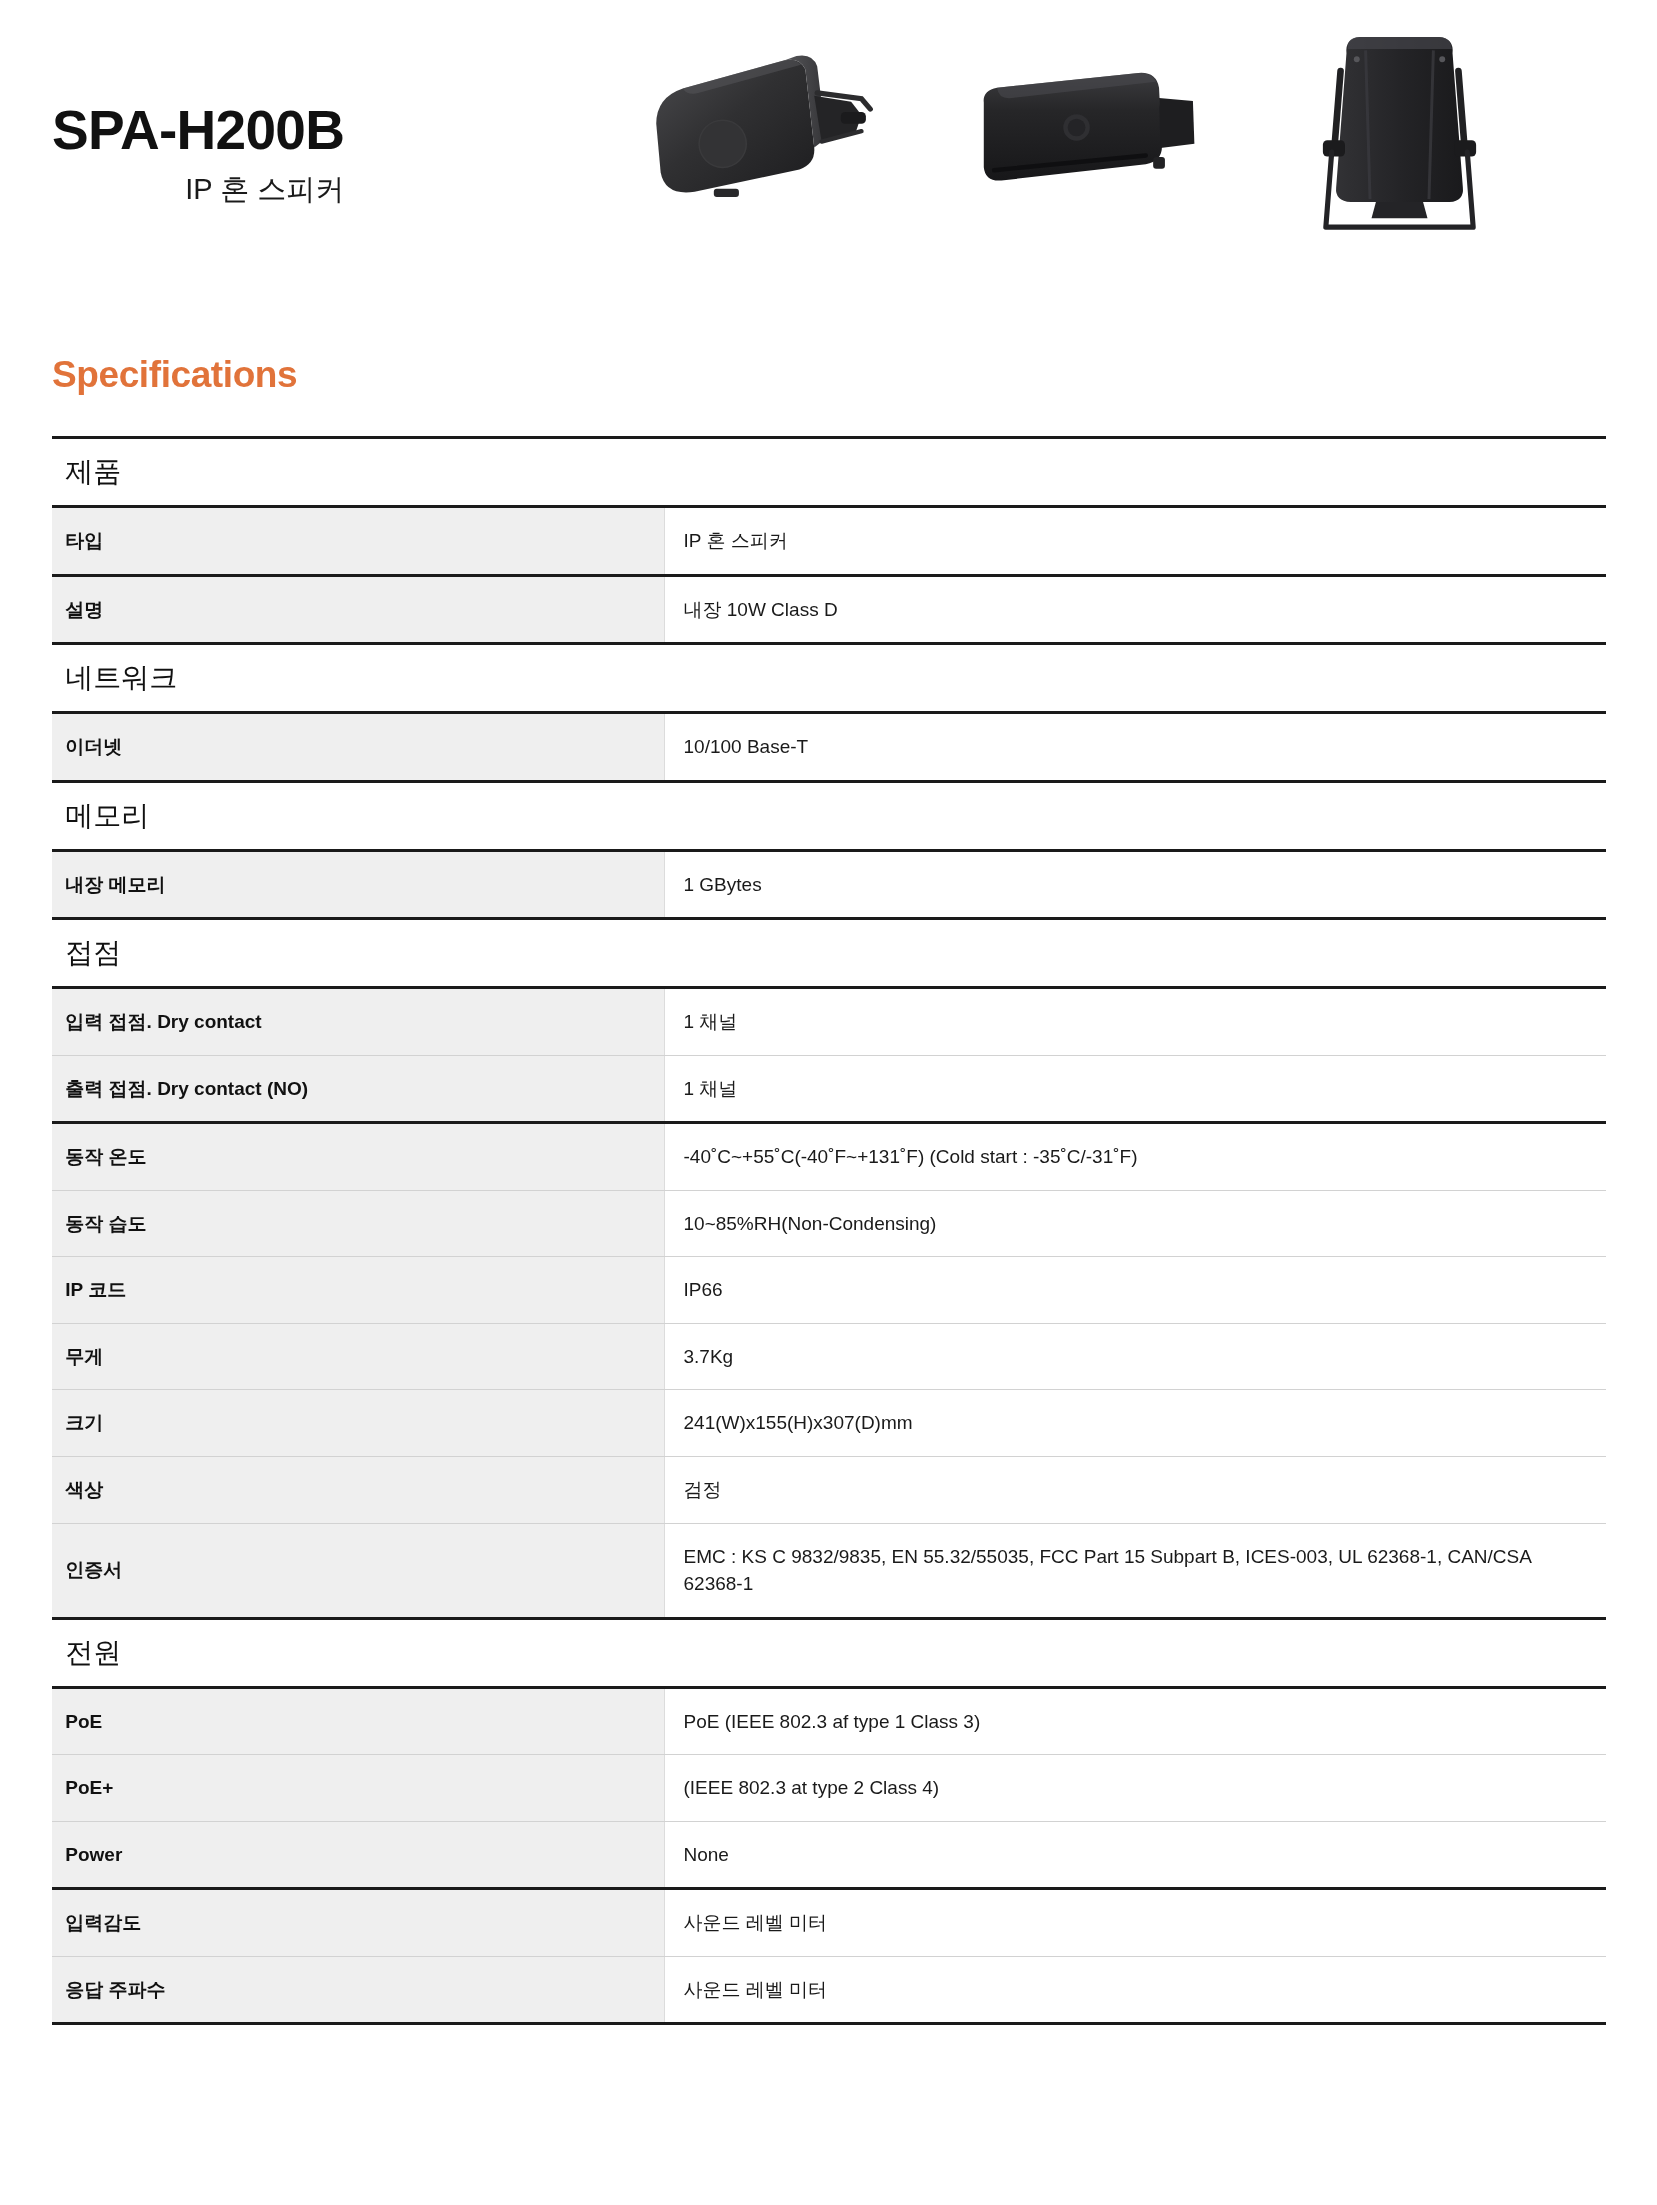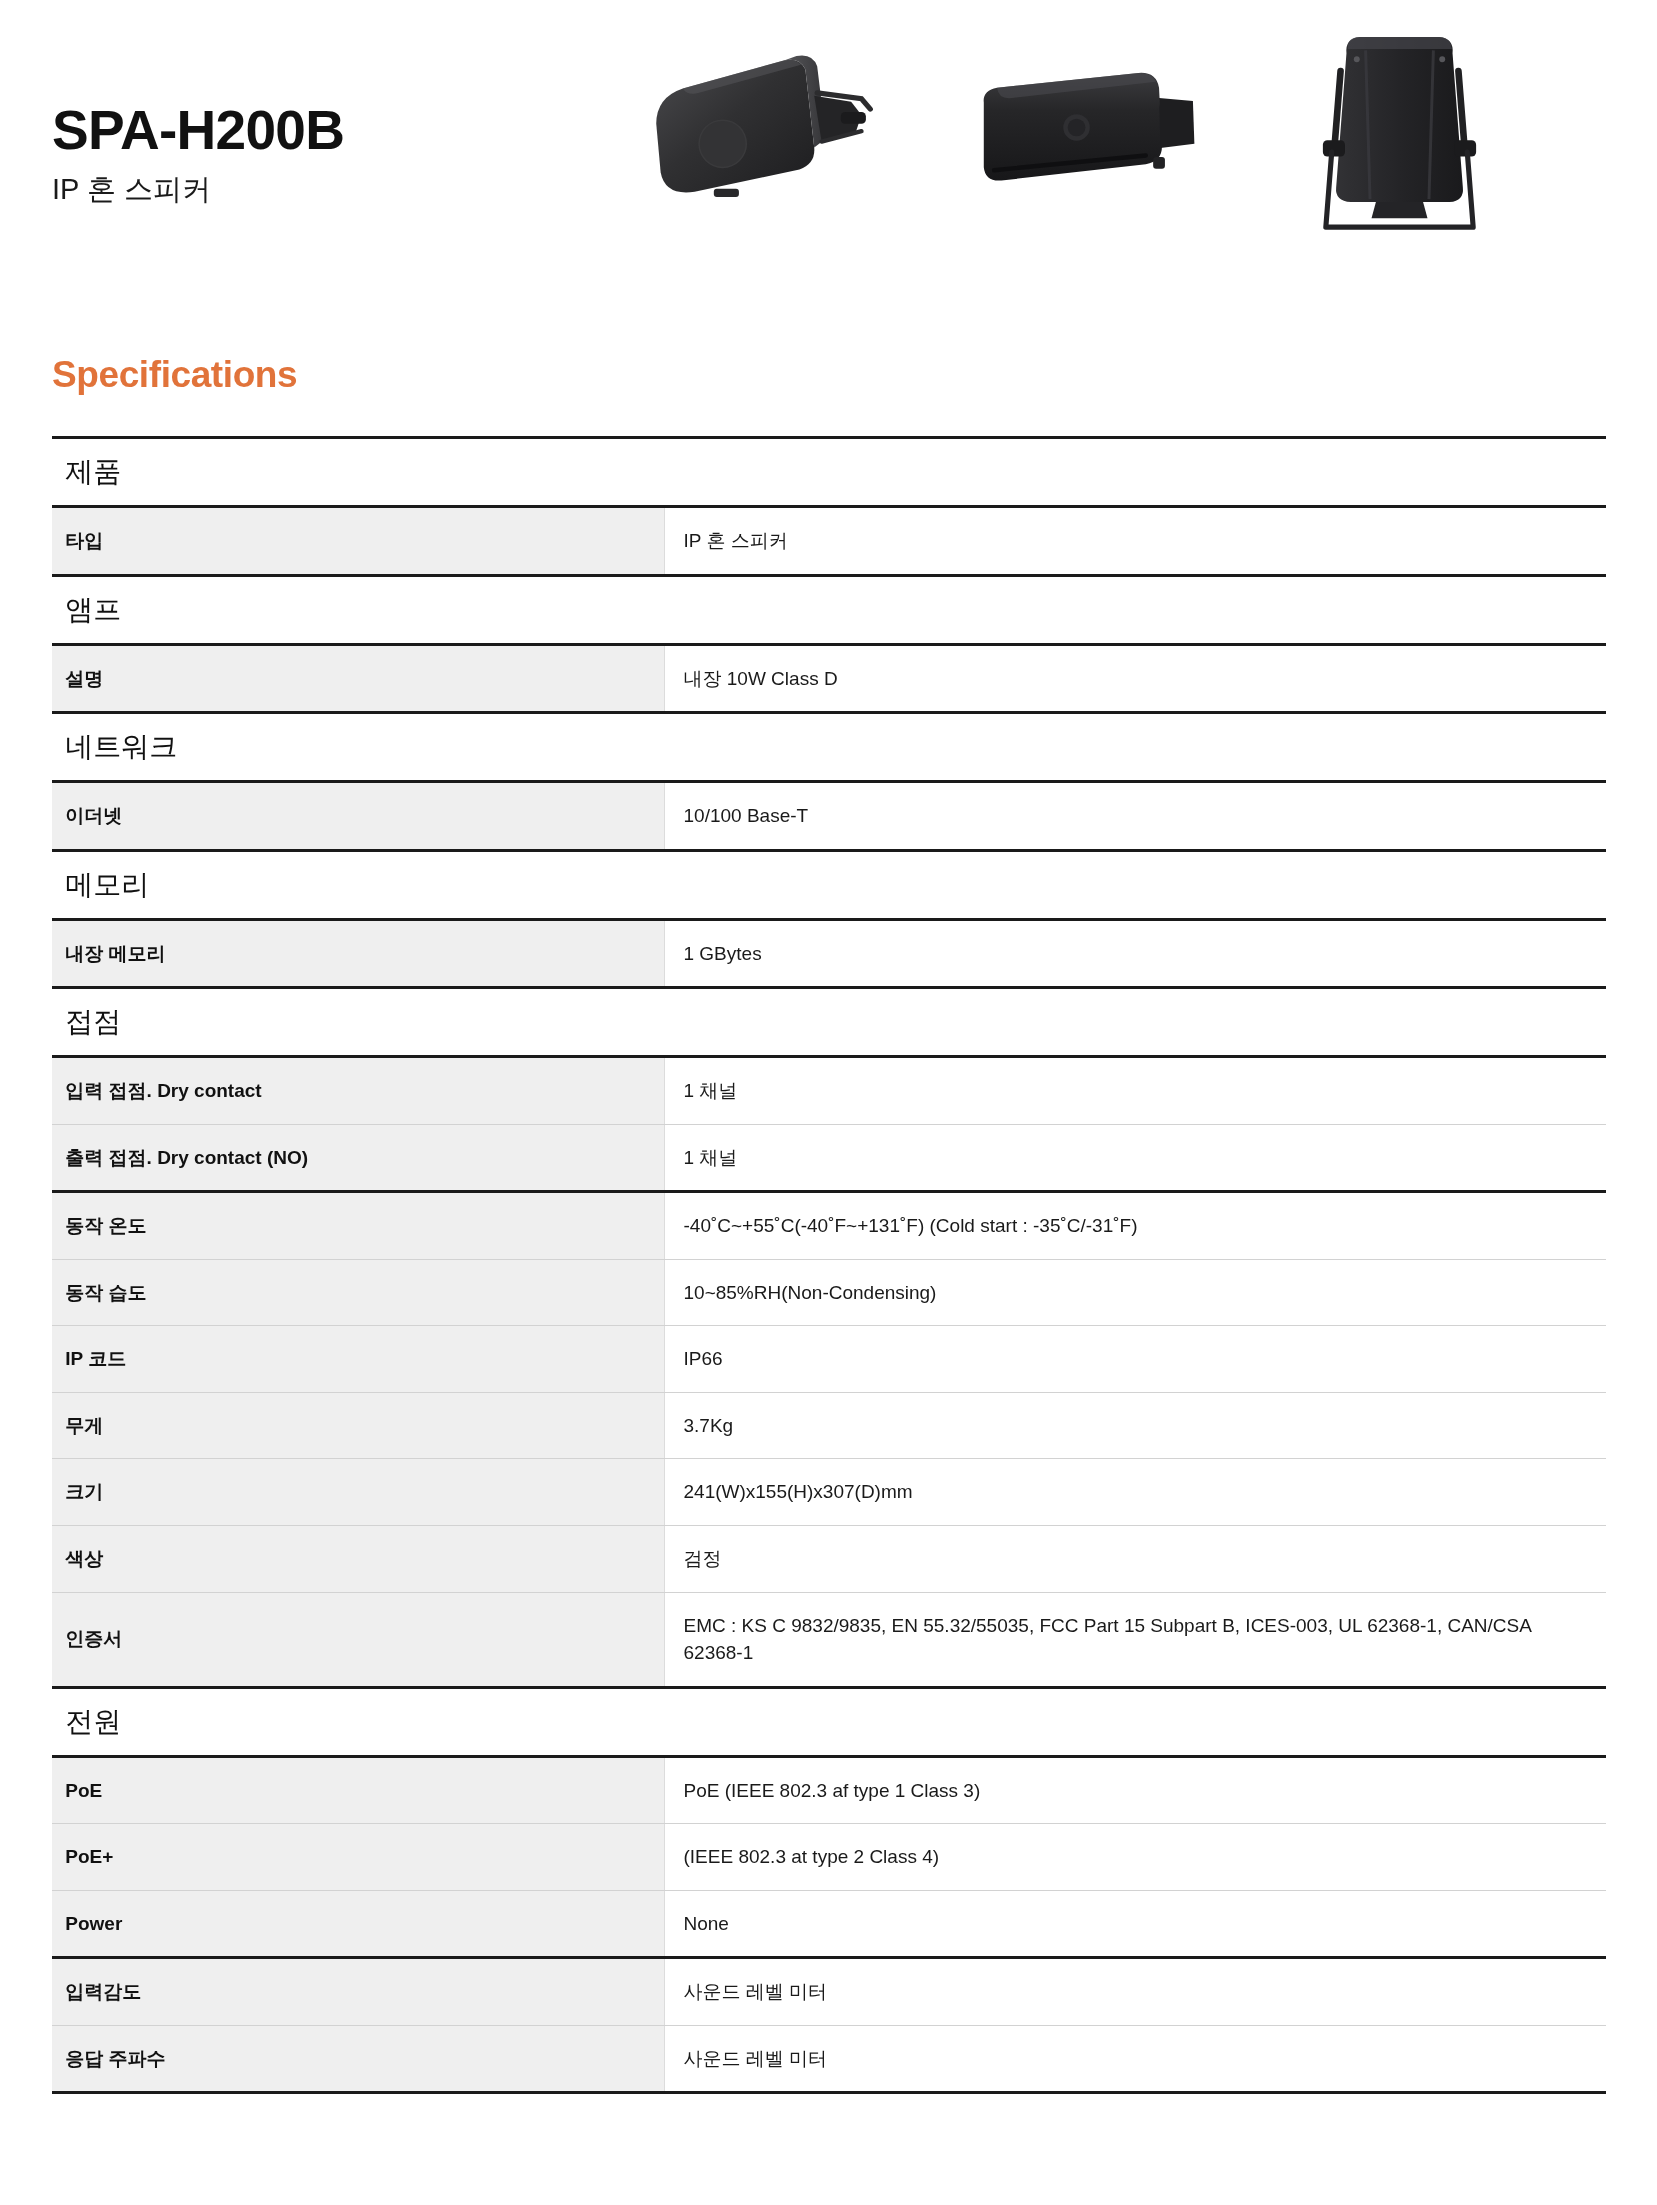--- a/index.html
+++ b/index.html
@@ -21,20 +21,21 @@
     width: 1658px;
     height: 2205px;
     box-sizing: border-box;
     padding: 0 52px;
   }
 
   
   .header {
     position: relative;
     height: 310px;
+    text-align: right;
   }
   .title-block {
     position: absolute;
     left: 0;
     top: 103px;
   }
   .product-title {
     font-size: 55px;
     font-weight: 700;
     letter-spacing: -0.7px;
@@ -216,25 +217,20 @@
       <tr class="section-row">
         <td colspan="2">
           <div class="section-title">제품</div>
         </td>
       </tr>
       <tr class="spec-row last-in-group">
         <td class="key-cell">타입</td>
         <td class="val-cell">IP 혼 스피커</td>
       </tr>
 
-      <tr class="section-row">
-        <td colspan="2">
-          <div class="section-title">앰프</div>
-        </td>
-      </tr>
       <tr class="spec-row last-in-group">
         <td class="key-cell">설명</td>
         <td class="val-cell">내장 10W Class D</td>
       </tr>
 
       <tr class="section-row">
         <td colspan="2">
           <div class="section-title">네트워크</div>
         </td>
       </tr>

